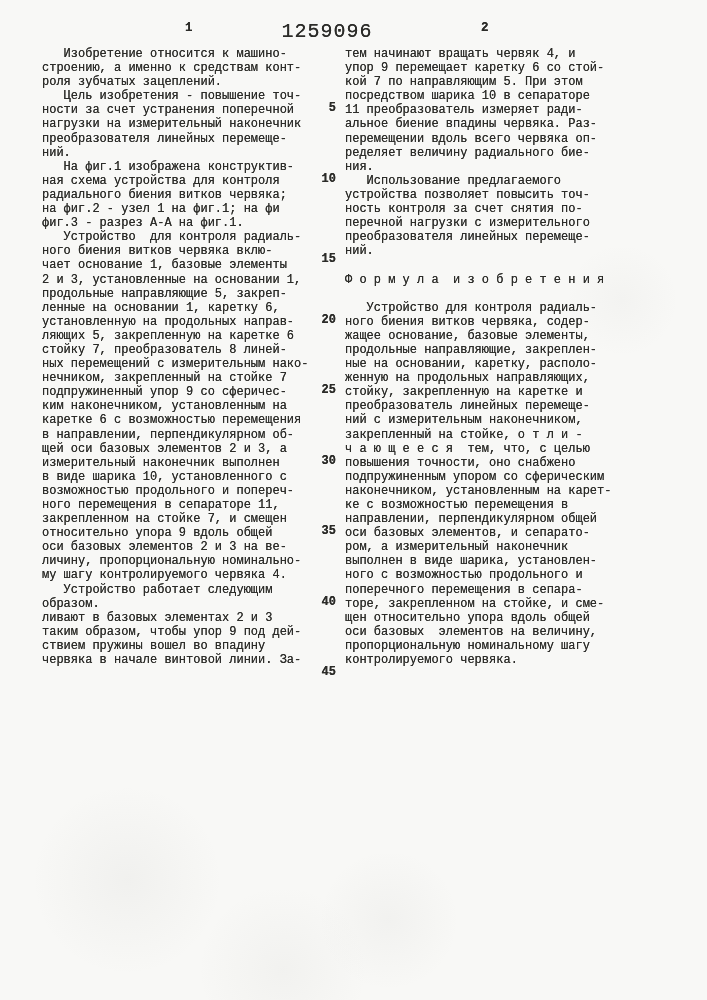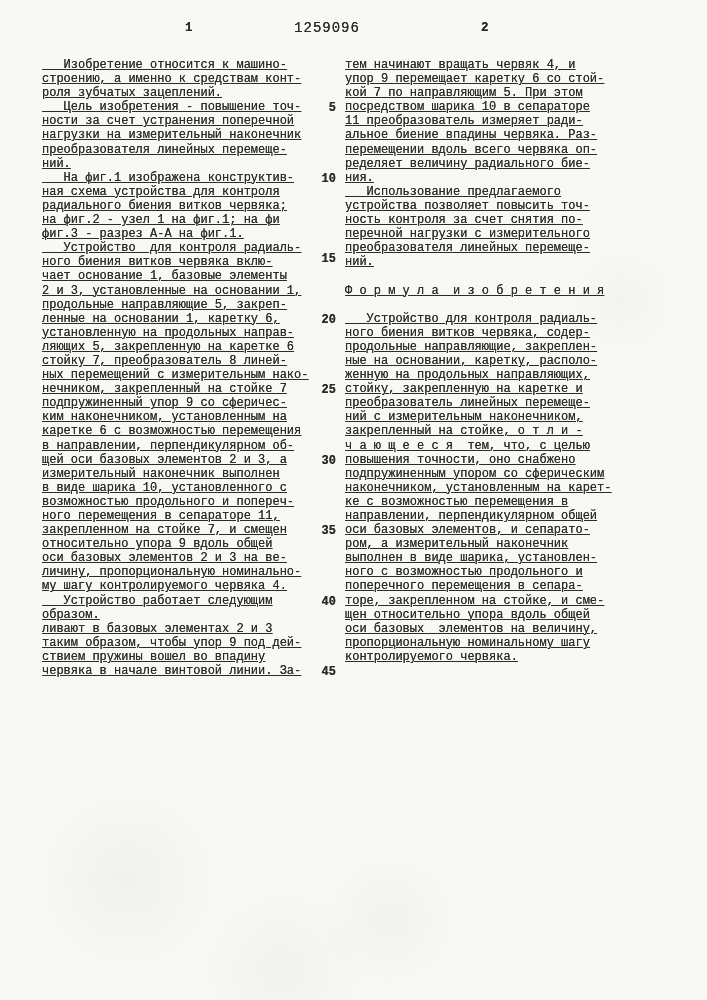--- a/index.html
+++ b/index.html
@@ -35,29 +35,28 @@
     text-shadow: 0 0 0.5px currentColor;
   }
   .header-col-num.left  { left: 159px; }
   .header-col-num.right { left: 455px; }
   .patent-number {
     position: absolute;
     top: 20px;
     left: 265px;
     width: 124px;
     text-align: center;
-    font-size: 14px;
+    font-size: 20px;
     letter-spacing: 1px;
     text-shadow: 0 0 0.4px currentColor;
   }
   .column {
     position: absolute;
-    top: 58px;
+    top: 47px;
     width: 272px;
-    text-decoration: underline;
   }
   .column.left  { left: 42px; }
   .column.right { left: 345px; }
   .text-line {
     height: 14.1px;
     line-height: 14.1px;
     font-size: 12px;
     white-space: pre;
     text-shadow: 0 0 0.55px rgba(44,44,41,0.9);
   }
@@ -162,20 +161,21 @@
       <div class="text-line">устройства позволяет повысить точ-</div>
       <div class="text-line">ность контроля за счет снятия по-</div>
       <div class="text-line">перечной нагрузки с измерительного</div>
       <div class="text-line">преобразователя линейных перемеще-</div>
       <div class="text-line">ний.</div>
       <div class="text-line"></div>
       <div class="text-line">Ф о р м у л а  и з о б р е т е н и я</div>
       <div class="text-line"></div>
       <div class="text-line">   Устройство для контроля радиаль-</div>
       <div class="text-line">ного биения витков червяка, содер-</div>
+      <div class="text-line">жащее основание, базовые элементы,</div>
       <div class="text-line">продольные направляющие, закреплен-</div>
       <div class="text-line">ные на основании, каретку, располо-</div>
       <div class="text-line">женную на продольных направляющих,</div>
       <div class="text-line">стойку, закрепленную на каретке и</div>
       <div class="text-line">преобразователь линейных перемеще-</div>
       <div class="text-line">ний с измерительным наконечником,</div>
       <div class="text-line">закрепленный на стойке, о т л и -</div>
       <div class="text-line">ч а ю щ е е с я  тем, что, с целью</div>
       <div class="text-line">повышения точности, оно снабжено</div>
       <div class="text-line">подпружиненным упором со сферическим</div>

